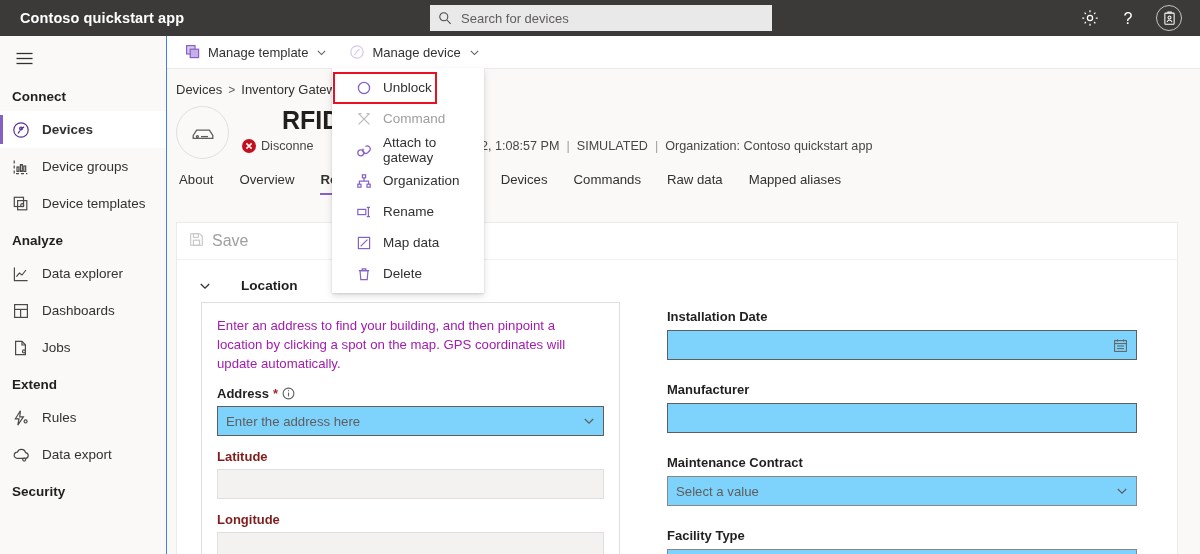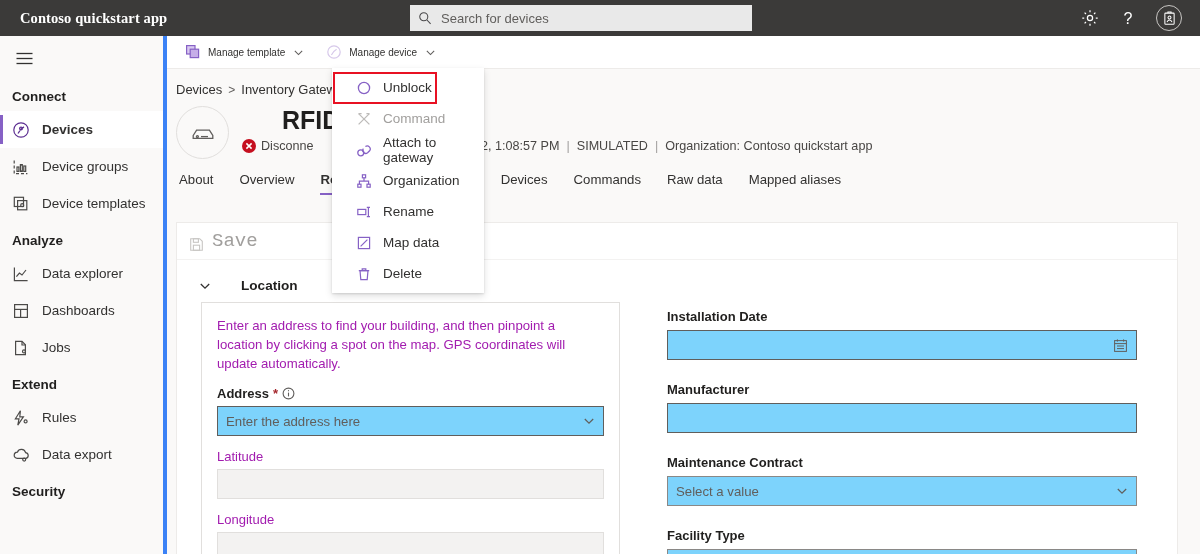--- a/index.html
+++ b/index.html
@@ -15,24 +15,23 @@
   }
 
   
   .topbar {
     height: 36px; background: #3b3a39; color: #ffffff;
     display: flex; align-items: center; position: relative;
   }
   .app-title {
     margin-left: 20px; font-size: 14.5px; font-weight: 600; letter-spacing: .1px;
     white-space: nowrap;
-    font-family: Liberation Serif, serif;
   }
   .search-wrap {
-    position: absolute; left: 410px; top: 5px; width: 342px; height: 26px;
+    position: absolute; left: 430px; top: 5px; width: 342px; height: 26px;
     background: #e9e9e9; display: flex; align-items: center; padding: 0 8px;
   }
   .search-icon { width: 14px; height: 14px; margin-right: 7px; flex: none; color: #49484a; }
   .search-input {
     border: 0; outline: 0; background: transparent; width: 100%;
     font-family: "Liberation Sans", sans-serif; font-size: 13px; color: #3b3a39;
   }
   .search-input::placeholder { color: #605e5c; }
   .top-actions { margin-left: auto; display: flex; align-items: center; gap: 18px; padding-right: 18px; }
   .top-icon { width: 20px; height: 20px; color: #ffffff; display: block; }
@@ -40,21 +39,21 @@
     width: 26px; height: 26px; border-radius: 50%; border: 1.3px solid #c8c6c4;
     display: flex; align-items: center; justify-content: center;
   }
 
   
   .shell { display: flex; height: 518px; }
 
   
   .sidebar {
     width: 167px; flex: none; background: #faf9f8; position: relative;
-    border-right: 4px solid #3b82f6;
+    border-right: 1px solid #3b82f6;
     padding-top: 2px;
   }
   .hamburger { width: 48px; height: 40px; display: flex; align-items: center; justify-content: center; }
   .hamburger svg { width: 17px; height: 13px; color: #323130; }
   .nav-section {
     font-size: 13.5px; font-weight: 700; color: #201f1e;
     padding: 11px 0 7px 12px;
   }
   .nav-item {
     display: flex; align-items: center; height: 37px; padding-left: 12px;
@@ -69,21 +68,21 @@
 
   
   .main { flex: 1; min-width: 0; position: relative; background: #faf9f8; }
 
   .cmdbar {
     height: 33px; display: flex; align-items: center; background: #ffffff;
     border-bottom: 1px solid #edebe9; padding-left: 10px; gap: 6px;
   }
   .cmd-btn {
     display: flex; align-items: center; height: 28px; padding: 0 8px;
-    font-size: 10px; color: #323130; cursor: default; white-space: nowrap;
+    font-size: 13px; color: #323130; cursor: default; white-space: nowrap;
   }
   .cmd-btn .cmd-icon { width: 16px; height: 16px; margin-right: 7px; flex: none; color: #8661c5; }
   .cmd-btn .chev { width: 11px; height: 11px; margin-left: 8px; color: #605e5c; }
   .cmd-btn.dimmed .cmd-icon { color: #d6c8ea; }
 
   .breadcrumb {
     padding: 13px 0 0 9px; font-size: 13px; color: #323130; display: flex; align-items: center; gap: 6px;
   }
   .breadcrumb .sep { color: #605e5c; font-size: 12px; }
 
@@ -114,37 +113,37 @@
   .tab.active::after {
     content: ""; position: absolute; left: 13px; right: 13px; bottom: 0; height: 2px; background: #8661c5;
   }
 
   
   .content-card {
     position: absolute; left: 9px; right: 22px; top: 186px; bottom: -30px;
     background: #ffffff; border: 1px solid #edebe9;
   }
   .card-toolbar { height: 37px; display: flex; align-items: center; padding-left: 12px; border-bottom: 1px solid #f3f2f1; }
-  .save-btn { display: flex; align-items: flex-end; font-size: 19px; color: #a19f9d; cursor: default; font-family: Liberation Mono, monospace; }
+  .save-btn { display: flex; align-items: flex-start; font-size: 16px; color: #a19f9d; cursor: default; }
   .save-btn svg { width: 15px; height: 15px; margin-right: 8px; color: #c8c6c4; }
 
   .form-cols { display: flex; padding: 12px 0 0 0; }
   .col-left { width: 455px; flex: none; padding-left: 12px; }
   .col-right { flex: 1; padding-left: 35px; padding-right: 40px; padding-top: 17px; }
 
   .section-head { display: flex; align-items: center; gap: 10px; padding: 6px 0 9px 10px; }
   .section-head .chev { width: 12px; height: 12px; color: #323130; }
   .section-title { font-size: 13.6px; font-weight: 700; color: #201f1e; padding-left: 20px; }
 
   .loc-box { border: 1px solid #e1dfdd; margin-left: 12px; margin-right: 12px; padding: 13px 15px 12px 15px; }
   .loc-desc { font-size: 13.2px; color: #a21caf; line-height: 19px; }
 
   .field { margin-top: 13px; }
   .field-label { font-size: 13px; font-weight: 700; color: #201f1e; display: flex; align-items: center; gap: 4px; margin-bottom: 5px; }
-  .field-label.muted { font-weight: 400; color: #a21caf; text-align: center; }
+  .field-label.muted { font-weight: 700; color: #7f1d1d; text-align: center; }
   .req { color: #a4262c; font-weight: 700; }
   .info-icon { width: 13px; height: 13px; color: #605e5c; }
   .input {
     height: 30px; border: 1px solid #605e5c; background: #7dd3fc;
     display: flex; align-items: center; padding: 0 8px; font-size: 13.2px; color: #605e5c;
   }
   .input.disabled { background: #f3f2f1; border-color: #e1dfdd; }
   .input .val { flex: 1; white-space: nowrap; overflow: hidden; }
   .input .chev { width: 12px; height: 12px; color: #605e5c; flex: none; }
   .input .cal { width: 15px; height: 15px; color: #605e5c; flex: none; }

